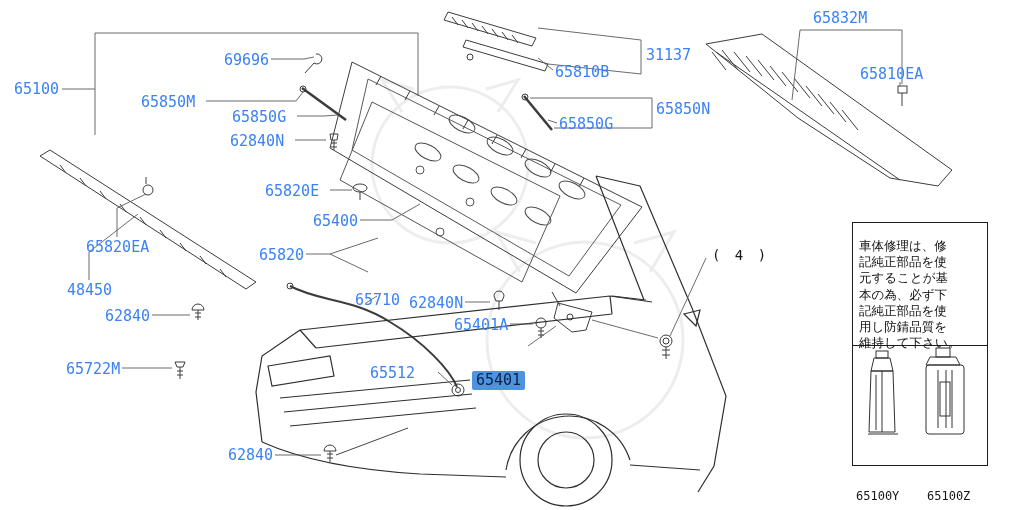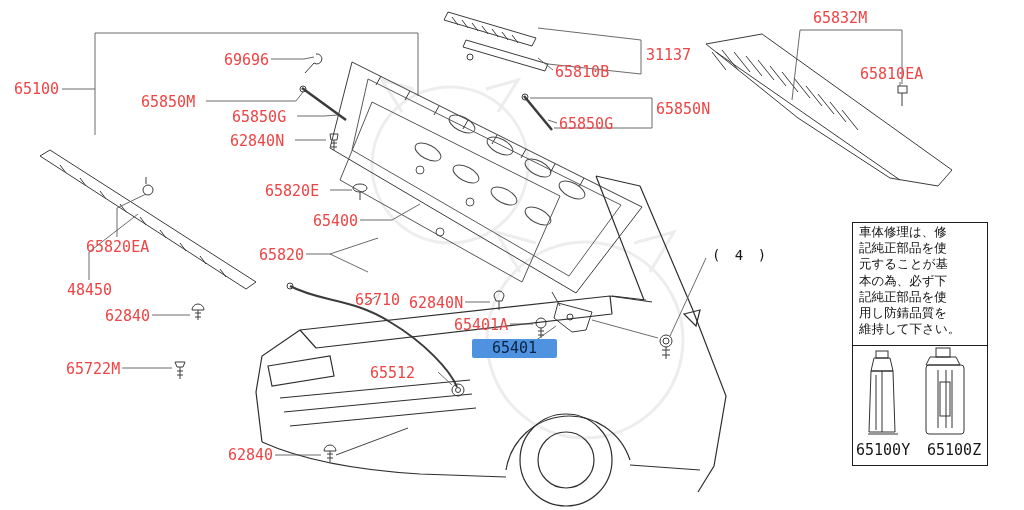--- a/index.html
+++ b/index.html
@@ -3,43 +3,43 @@
 <meta charset="utf-8">
 <style>
   html,body{margin:0;padding:0;background:#fff;}
   .canvas{
     position:relative;width:1024px;height:510px;background:#ffffff;overflow:hidden;
     font-family:"DejaVu Sans Mono","Liberation Mono",monospace;color:#161616;
   }
   svg.art{position:absolute;left:0;top:0;z-index:1;}
   .lbl{
     position:absolute;z-index:3;font-size:15px;line-height:17px;white-space:nowrap;
-    color:#ef4444;letter-spacing:0;
+    color:#3b82f6;letter-spacing:0;
   }
   .chip{
     position:absolute;z-index:3;font-size:15px;line-height:17px;white-space:nowrap;
-    background:#4e92e0;color:#09233f;padding:1px 20px;border-radius:2px;
+    background:#4e92e0;color:#09233f;padding:1px 4px;border-radius:2px;margin-top:32px;
   }
   .bolt-ref{position:absolute;left:693px;top:230px;z-index:3;font-size:15px;white-space:nowrap;}
   .bolt-ref .circ{
     display:inline-block;width:15px;height:15px;border:1.2px solid #161616;border-radius:50%;
     font-size:11px;line-height:14px;text-align:center;vertical-align:1px;margin-right:3px;
   }
   .qty{position:absolute;left:712px;top:247px;z-index:3;font-size:14px;letter-spacing:3px;}
   .note{
     position:absolute;left:852px;top:222px;width:136px;height:124px;z-index:3;
-    border:1.6px solid #1d1d1d;box-sizing:border-box;padding:1px 6px;
+    border:1.6px solid #1d1d1d;box-sizing:border-box;padding:15px 6px;
     font-family:"DejaVu Sans","Liberation Sans",sans-serif;
     font-size:12.5px;line-height:16.2px;color:#111;
   }
   .prodbox{
     position:absolute;left:852px;top:345px;width:136px;height:121px;z-index:2;
     border:1.6px solid #1d1d1d;box-sizing:border-box;background:transparent;
   }
-  .prod-lbl{position:absolute;z-index:3;font-size:15px;}
+  .prod-lbl{position:absolute;z-index:3;font-size:12px;margin-top:48px;}
   .code{position:absolute;left:928px;top:491px;z-index:3;font-size:14px;color:#222;margin-top:44px;}
 </style>
 </head>
 <body>
 
 <div class="canvas">
 
   <svg class="art" width="1024" height="510" viewBox="0 0 1024 510">
 
     <g stroke="#ededed" stroke-width="3" fill="none">

